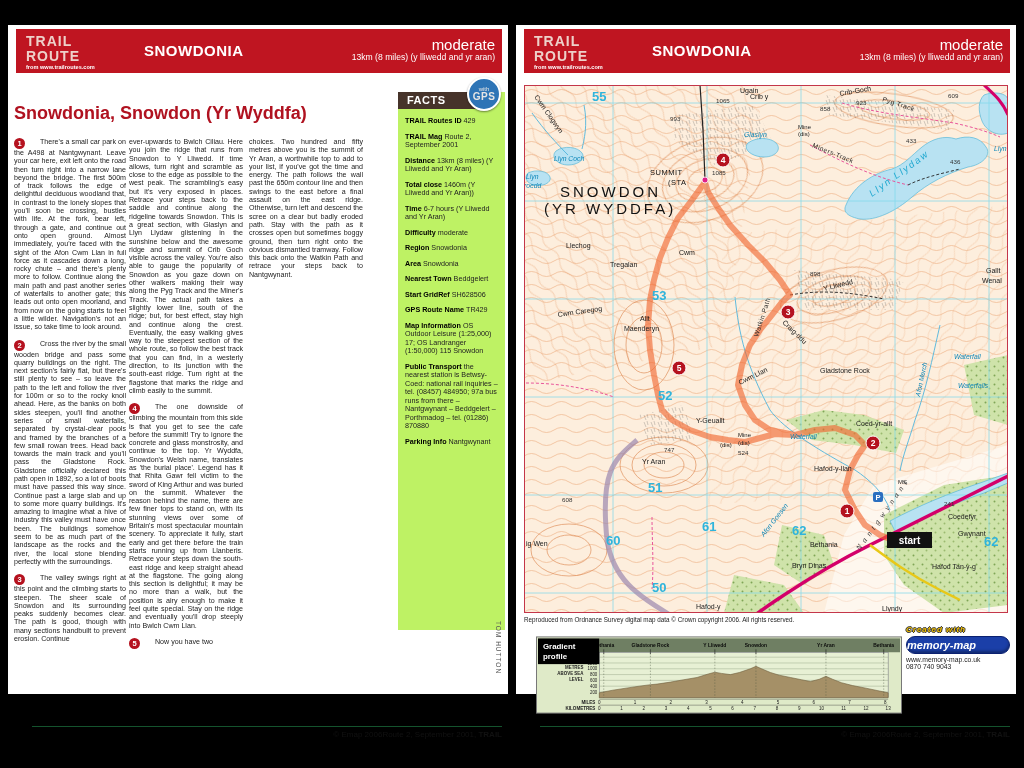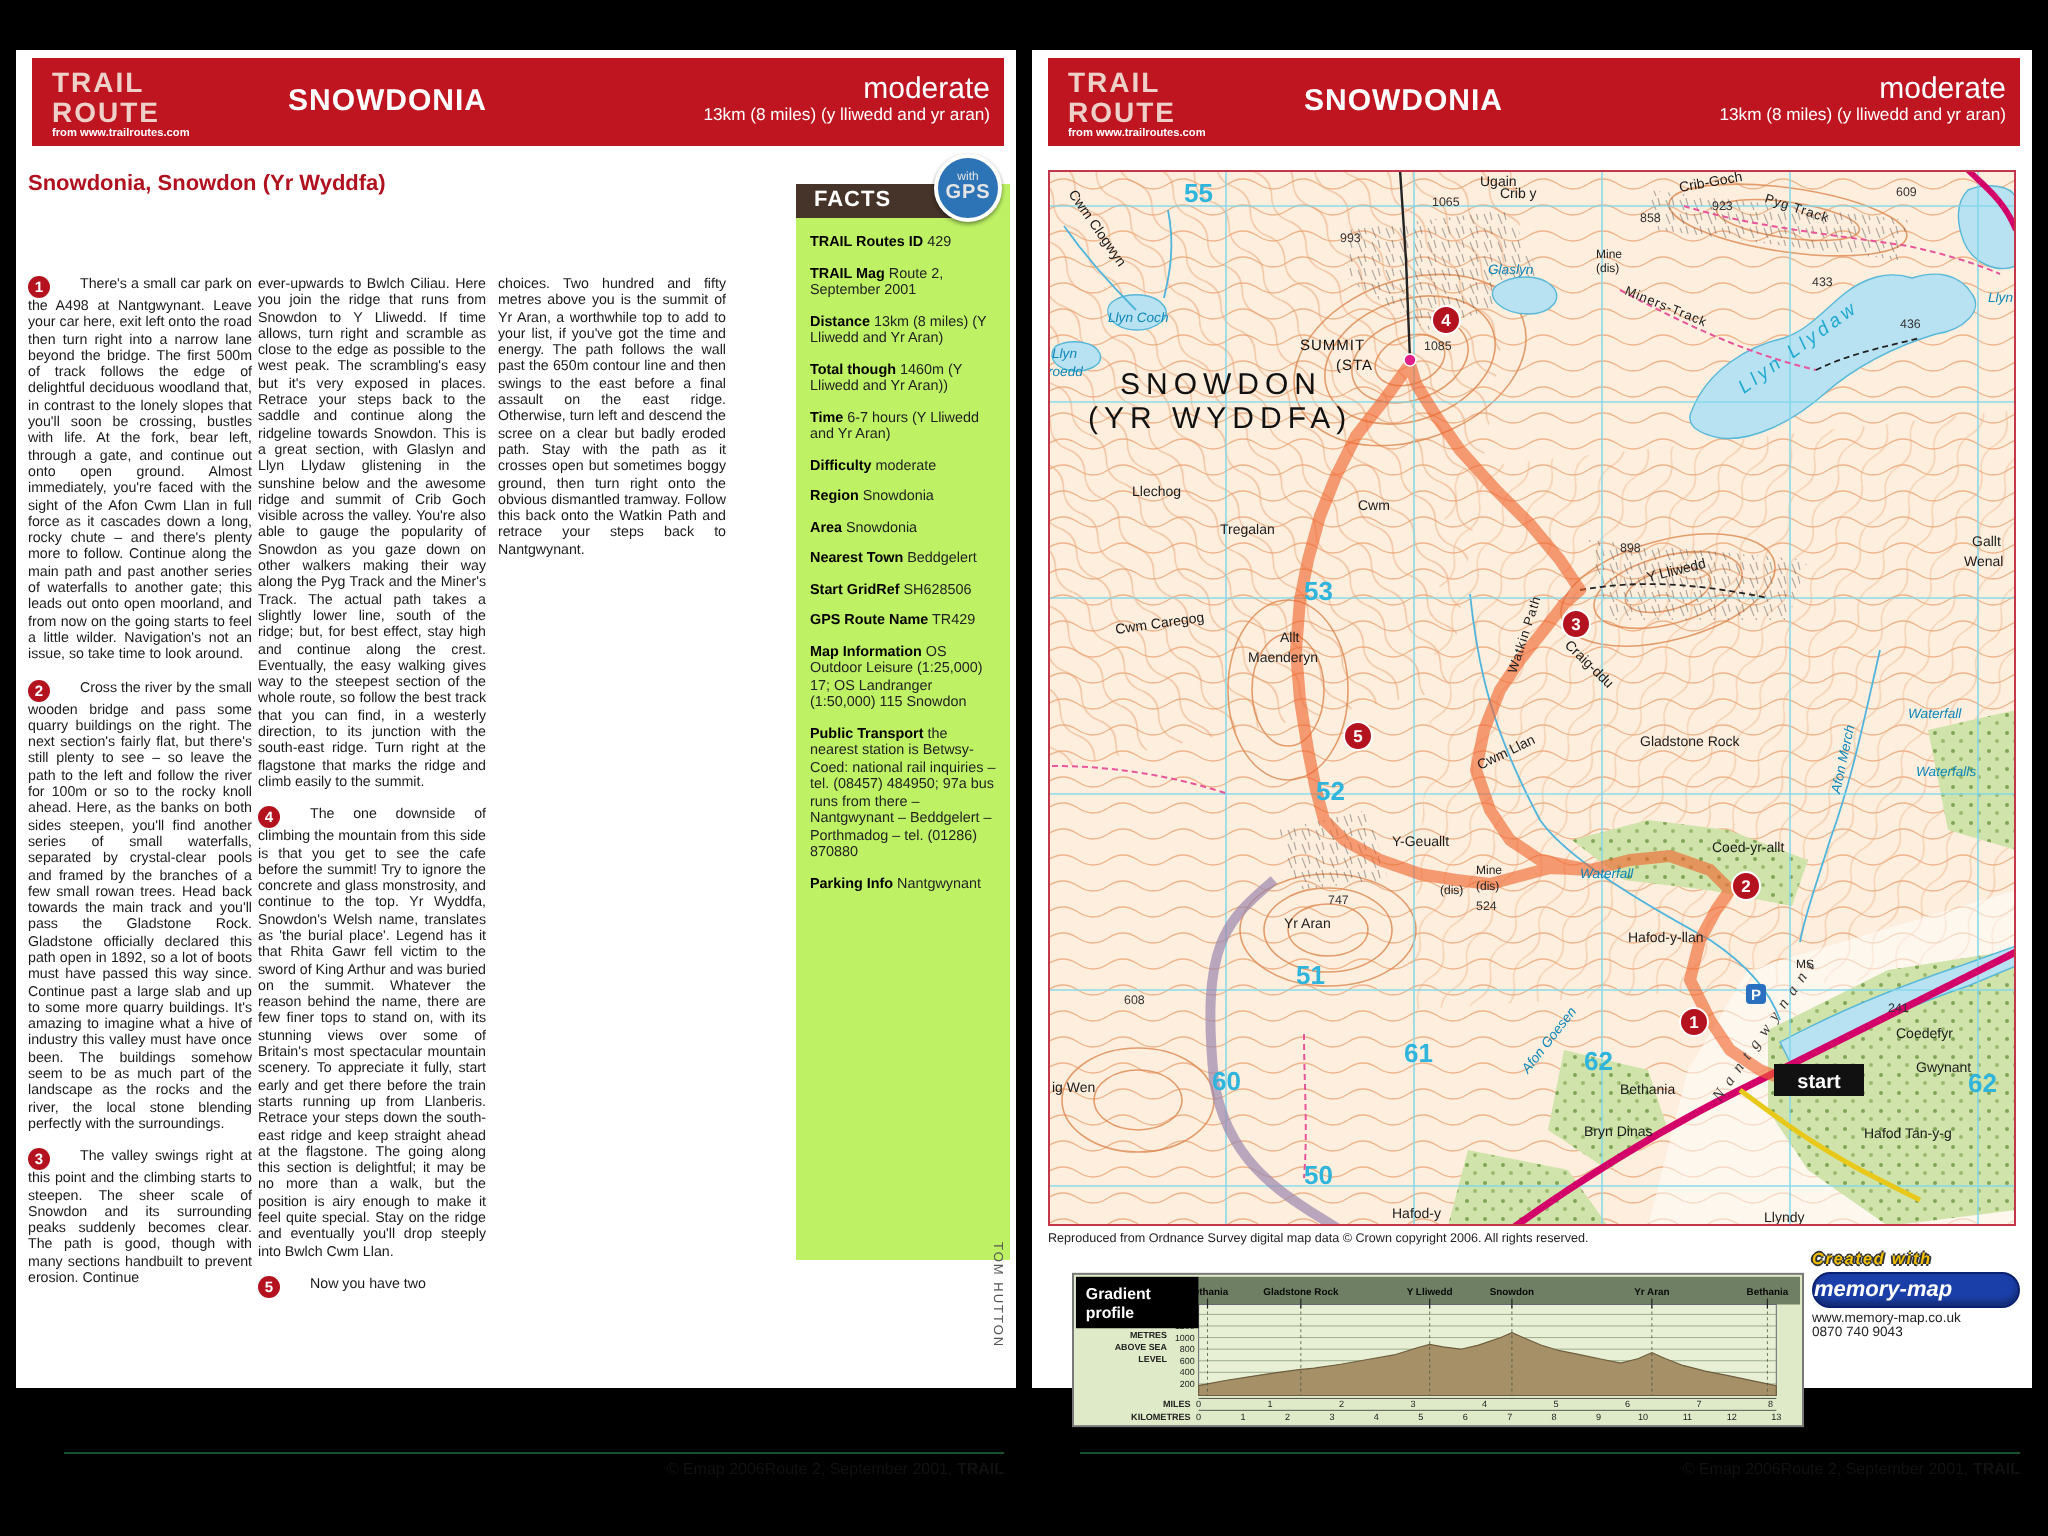--- a/index.html
+++ b/index.html
@@ -13,21 +13,21 @@
   .banner{position:absolute;left:8px;top:4px;width:486px;height:44px;background:#bf1521;color:#fff}
   .logo{position:absolute;left:10px;top:5px;color:#eed0c9;font-weight:bold;line-height:1.05}
   .logo .l1,.logo .l2{font-size:14px;letter-spacing:1px}
   .logo .l3{font-size:5.6px;color:#fff;margin-top:2px}
   .region{position:absolute;left:128px;top:13px;font-size:15px;font-weight:bold;letter-spacing:.5px}
   .bright{position:absolute;right:7px;top:7px;text-align:right;line-height:1.15}
   .diff{font-size:15px}
   .dist{font-size:8.6px}
 
   
-  .subtitle{position:absolute;left:6px;top:61px;font-size:11px;font-weight:bold;color:#b01220}
+  .subtitle{position:absolute;left:6px;top:78px;font-size:18px;font-weight:bold;color:#b01220}
   .title{position:absolute;left:5px;top:73px;margin:0;font-size:21px;color:#4f4f4f;font-weight:bold}
   .col{position:absolute;top:113px;height:585px;overflow:hidden;font-size:7.1px;line-height:8.3px;
        color:#1a1a1a;text-align:justify}
   .c0{left:6px;width:112px}.c1{left:121px;width:114px}.c2{left:241px;width:114px}
   .para{margin:0 0 8px}
   .stepnum{display:inline-block;width:11px;height:11px;border-radius:50%;background:#b5121f;color:#fff;
        font-size:7.5px;font-weight:bold;text-align:center;line-height:11px;margin-right:15px;vertical-align:-2px}
 
   
   .facts{position:absolute;left:390px;top:67px;width:107px;height:538px;background:#bef264}
@@ -105,21 +105,21 @@
   <div class="col c2">
       <p class="para">choices. Two hundred and fifty metres above you is the summit of Yr Aran, a worthwhile top to add to your list, if you've got the time and energy. The path follows the wall past the 650m contour line and then swings to the east before a final assault on the east ridge. Otherwise, turn left and descend the scree on a clear but badly eroded path. Stay with the path as it crosses open but sometimes boggy ground, then turn right onto the obvious dismantled tramway. Follow this back onto the Watkin Path and retrace your steps back to Nantgwynant.</p>
     </div>
 
   <aside class="facts">
     <div class="facts-head">FACTS</div>
     <div class="facts-body">
         <div class="fact"><b>TRAIL Routes ID</b> 429</div>
         <div class="fact"><b>TRAIL Mag</b> Route 2, September 2001</div>
         <div class="fact"><b>Distance</b> 13km (8 miles) (Y Lliwedd and Yr Aran)</div>
-        <div class="fact"><b>Total though</b> 1460m (Y Lliwedd and Yr Aran))</div>
+        <div class="fact"><b>Total close</b> 1460m (Y Lliwedd and Yr Aran))</div>
         <div class="fact"><b>Time</b> 6-7 hours (Y Lliwedd and Yr Aran)</div>
         <div class="fact"><b>Difficulty</b> moderate</div>
         <div class="fact"><b>Region</b> Snowdonia</div>
         <div class="fact"><b>Area</b> Snowdonia</div>
         <div class="fact"><b>Nearest Town</b> Beddgelert</div>
         <div class="fact"><b>Start GridRef</b> SH628506</div>
         <div class="fact"><b>GPS Route Name</b> TR429</div>
         <div class="fact"><b>Map Information</b> OS Outdoor Leisure (1:25,000) 17; OS Landranger (1:50,000) 115 Snowdon</div>
         <div class="fact"><b>Public Transport</b> the nearest station is Betwsy- Coed: national rail inquiries – tel. (08457) 484950; 97a bus runs from there – Nantgwynant – Beddgelert – Porthmadog – tel. (01286) 870880</div>
         <div class="fact"><b>Parking Info</b> Nantgwynant</div>

